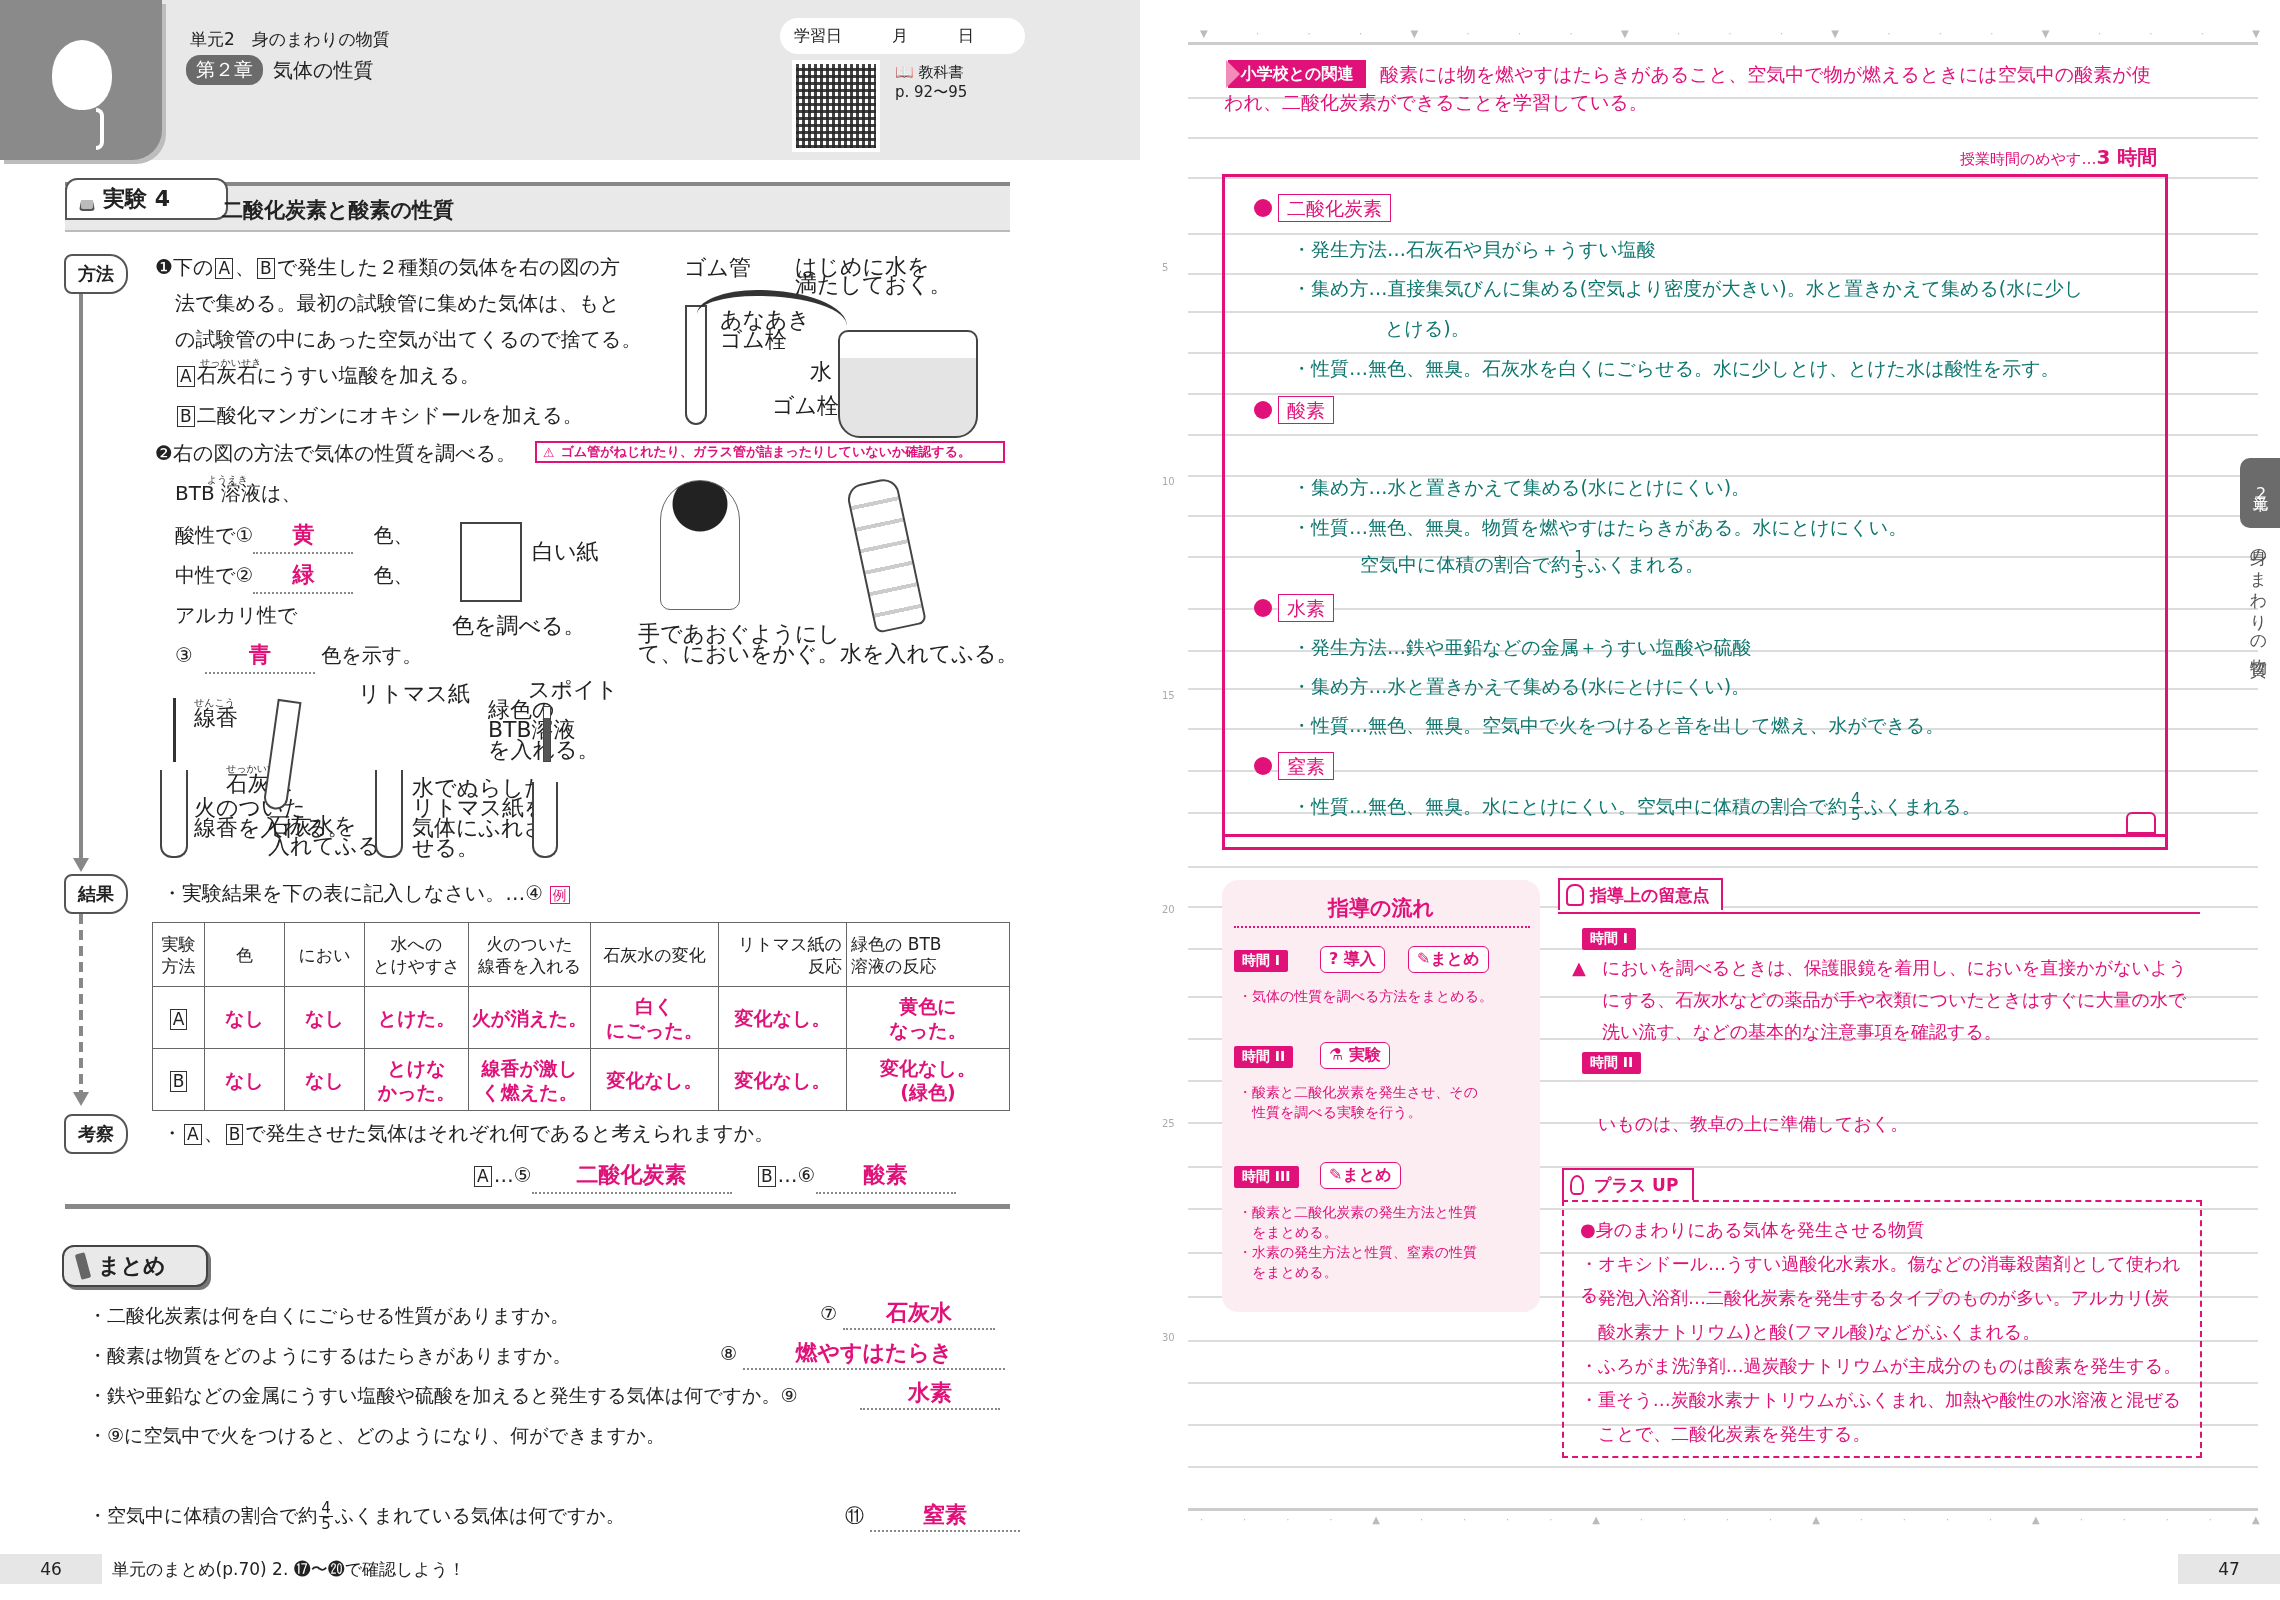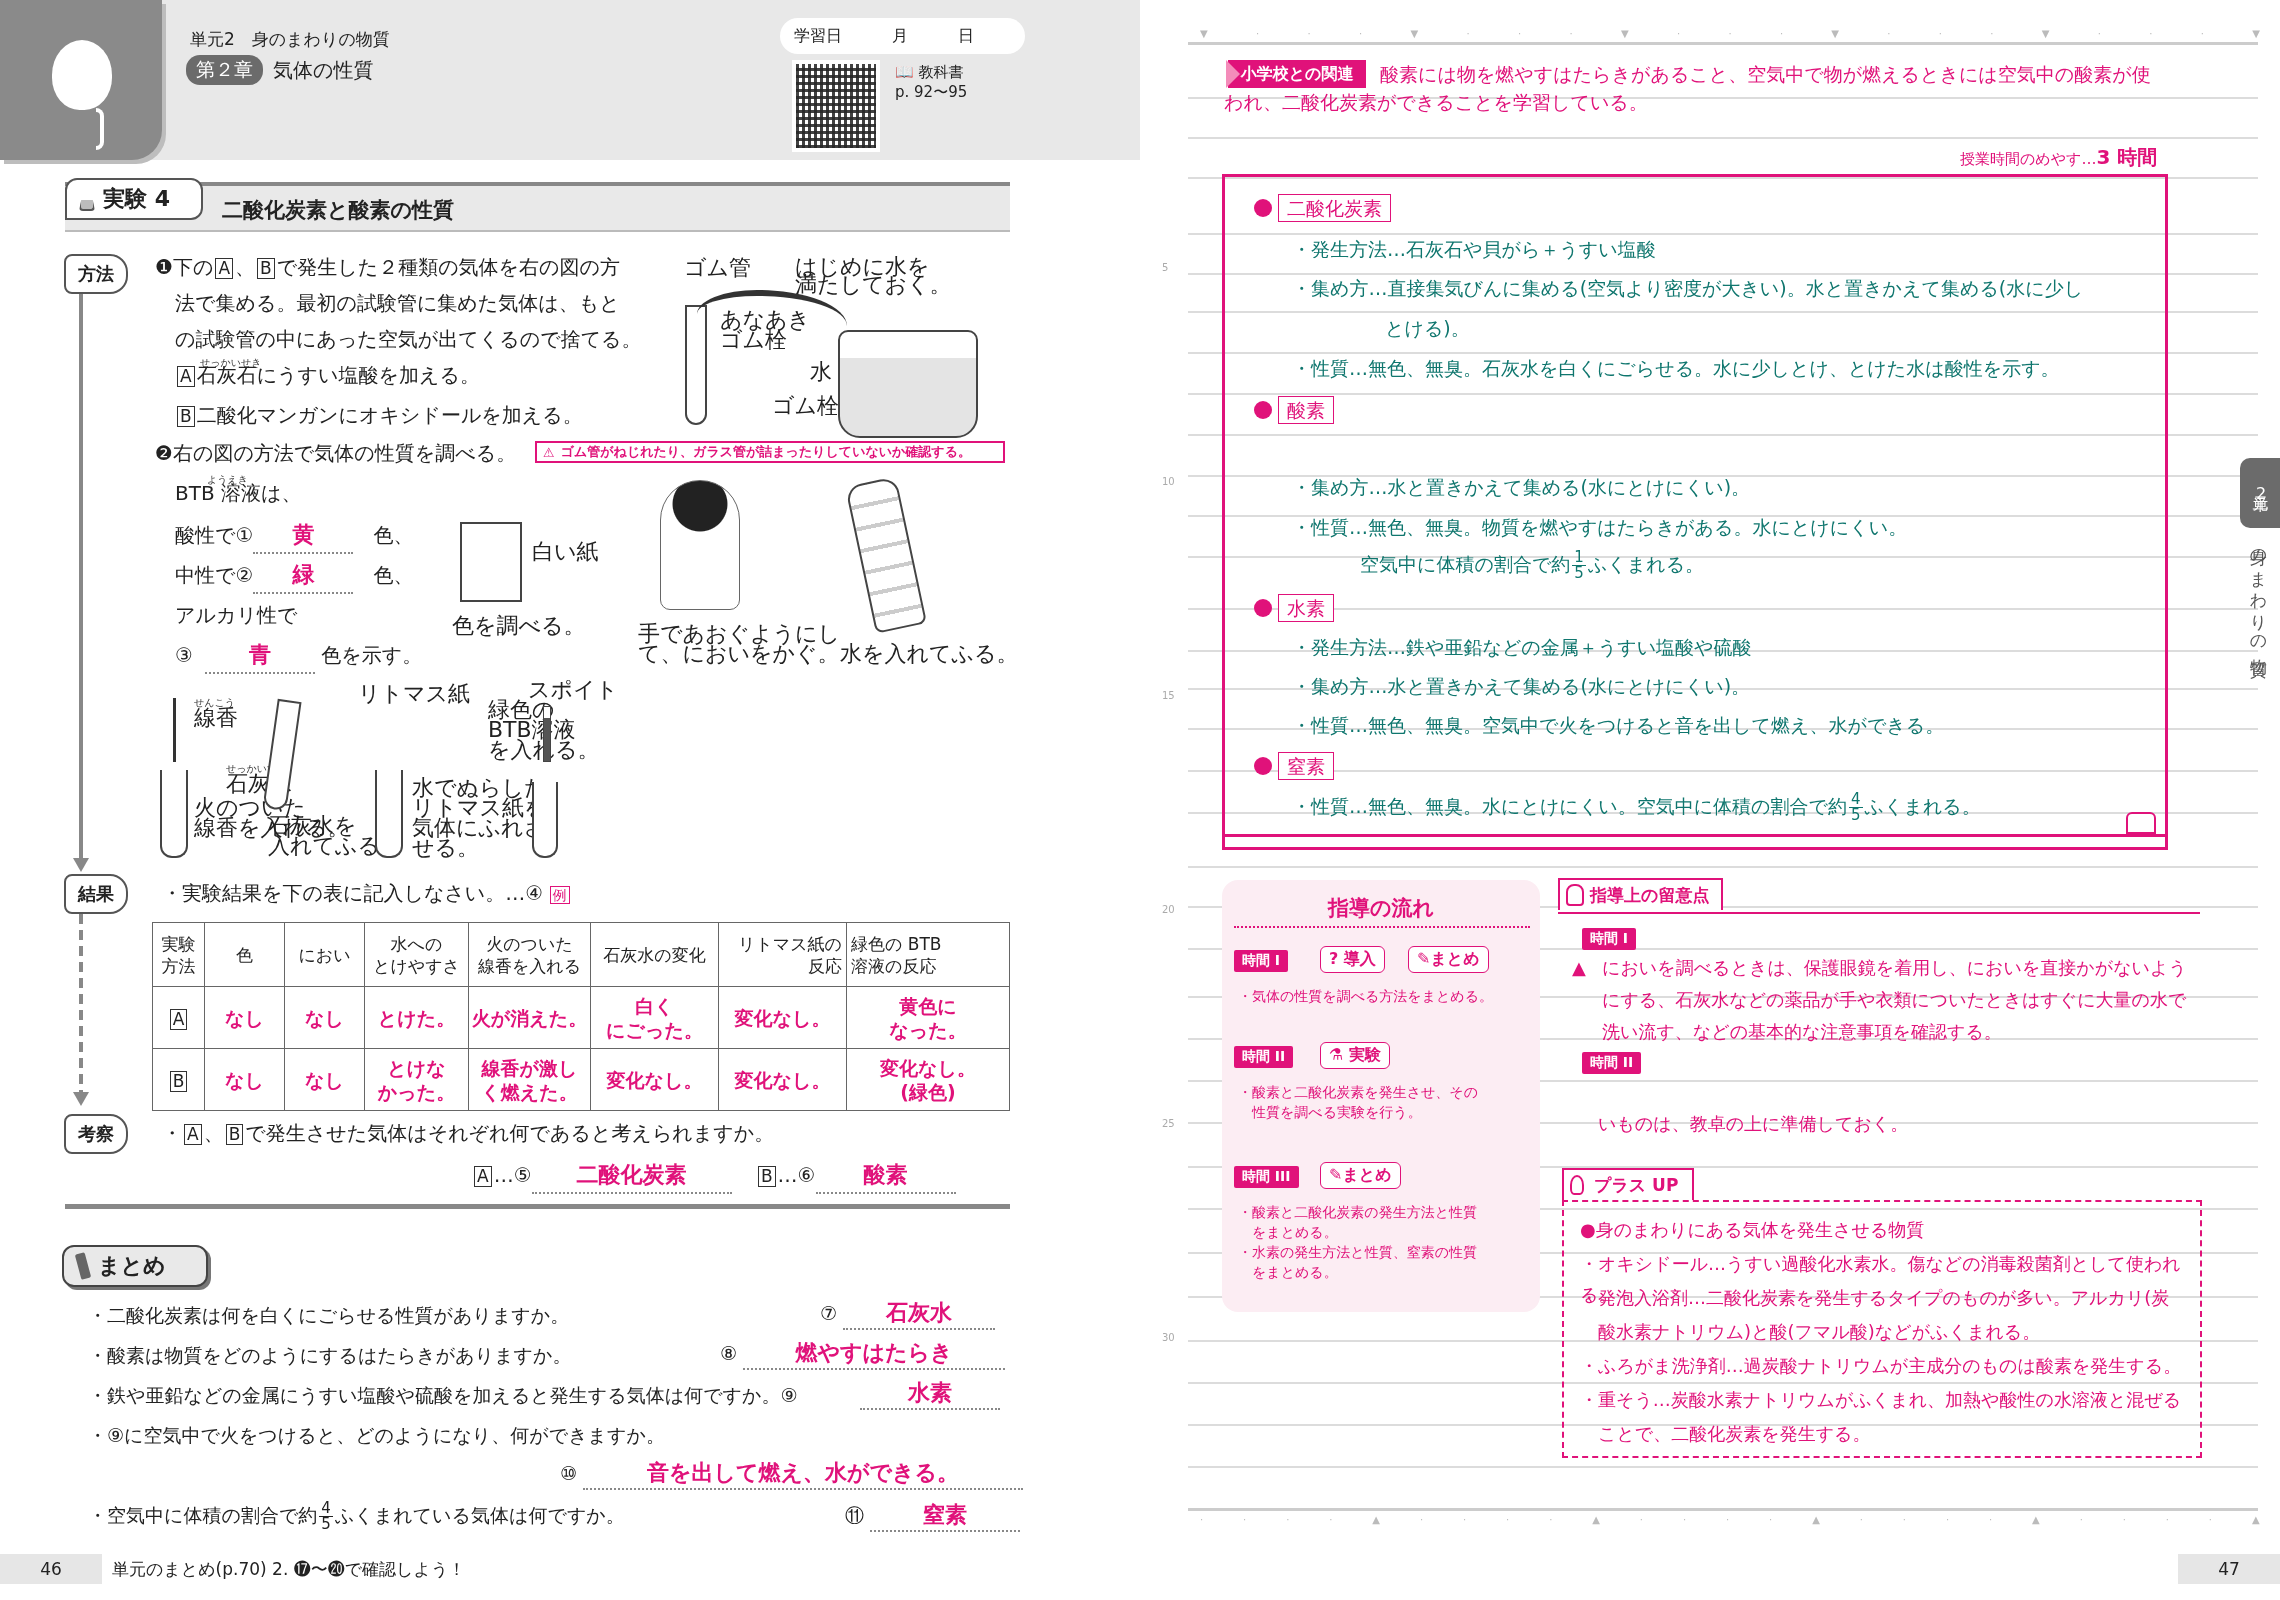--- a/index.html
+++ b/index.html
@@ -15,21 +15,21 @@
 .chap{position:absolute;left:186px;top:55px;font-size:20px;display:flex;align-items:center;gap:10px}
 .chap-badge{background:#6b6b6b;color:#fff;border-radius:14px;padding:2px 10px;font-size:19px}
 .title{position:absolute;left:210px;top:94px;font-size:44px;font-weight:bold;letter-spacing:2px}
 .title .num{margin-right:48px}
 .date-box{position:absolute;left:780px;top:18px;width:245px;height:36px;background:#fff;border-radius:18px;font-size:16px;display:flex;align-items:center;gap:50px;padding-left:14px}
 .qr{position:absolute;left:792px;top:60px;width:88px;height:92px;background:#fff;padding:4px}
 .qr-grid{width:80px;height:84px;background:repeating-linear-gradient(90deg,#222 0 3px,#fff 3px 6px),repeating-linear-gradient(0deg,#222 0 3px,#fff 3px 7px);background-blend-mode:multiply;opacity:.85}
 .tb{position:absolute;left:895px;top:62px;font-size:15px;line-height:20px}
 
 .exp-hdr{position:absolute;left:65px;top:182px;width:945px;height:50px;background:#e9e9e9;border-top:4px solid #888;border-bottom:2px solid #bbb}
-.exp-badge{position:absolute;left:65px;top:178px;width:138px;height:42px;background:#fff;border:2px solid #555;border-radius:12px 12px 12px 0;display:flex;align-items:center;gap:8px;padding-left:12px;font-size:22px;font-weight:bold}
+.exp-badge{position:absolute;left:65px;top:178px;width:163px;height:42px;background:#fff;border:2px solid #555;border-radius:12px 12px 12px 0;display:flex;align-items:center;gap:8px;padding-left:12px;font-size:22px;font-weight:bold}
 .flask{width:16px;height:24px;border:2px solid #555;border-top:none;border-radius:0 0 4px 4px;background:linear-gradient(to top,#bbb 40%,#fff 40%);clip-path:polygon(30% 0,70% 0,100% 100%,0 100%)}
 .exp-title{position:absolute;left:222px;top:196px;font-size:21px;font-weight:bold}
 
 .step-lbl{position:absolute;width:64px;height:40px;background:#fff;border:2px solid #555;border-radius:8px 18px 18px 8px;font-size:18px;font-weight:bold;display:flex;align-items:center;justify-content:center}
 .vline{position:absolute;left:79px;width:4px;background:#888}
 .vdash{position:absolute;left:79px;width:4px;background:repeating-linear-gradient(to bottom,#888 0 10px,transparent 10px 16px)}
 .arrowdn{position:absolute;left:73px;width:0;height:0;border-left:8px solid transparent;border-right:8px solid transparent;border-top:14px solid #888}
 .txt{position:absolute;font-size:20px;line-height:34px}
 .boxA{display:inline-block;border:1.5px solid #333;font-size:17px;line-height:19px;padding:0 2px;margin:0 2px}
 .ruby{position:absolute;font-size:10px;color:#333}
@@ -253,21 +253,20 @@
     <span class="pencil"></span>
     <span>まとめ</span>
   </div>
   <div class="q" style="top:1300px"><span>・二酸化炭素は何を白くにごらせる性質がありますか。</span></div>
   <div class="q" style="left:820px;top:1298px"><span>⑦</span><span class="blank" style="width:152px;margin-left:6px">石灰水</span></div>
   <div class="q" style="top:1340px"><span>・酸素は物質をどのようにするはたらきがありますか。</span></div>
   <div class="q" style="left:720px;top:1338px"><span>⑧</span><span class="blank" style="width:262px;margin-left:6px">燃やすはたらき</span></div>
   <div class="q" style="top:1380px"><span>・鉄や亜鉛などの金属にうすい塩酸や硫酸を加えると発生する気体は何ですか。</span><span>⑨</span></div>
   <div class="q" style="left:860px;top:1378px"><span class="blank" style="width:140px">水素</span></div>
   <div class="q" style="top:1420px"><span>・⑨に空気中で火をつけると、どのようになり、何ができますか。</span></div>
-  <div class="q" style="left:560px;top:1458px"><span>⑩</span><span class="blank" style="width:440px;margin-left:6px">音を出して燃え、水ができる。</span></div>
   <div class="q" style="top:1500px"><span>・空気中に体積の割合で約</span><span class="frac">
         <span>4</span>
         <span>5</span>
       </span><span>ふくまれている気体は何ですか。</span></div>
   <div class="q" style="left:845px;top:1500px"><span>⑪</span><span class="blank" style="width:150px;margin-left:6px">窒素</span></div>
 
   <div class="foot-num" style="left:0;width:102px">46</div>
   <div style="position:absolute;left:112px;top:1558px;font-size:17px">単元のまとめ(p.70) 2. ⓱〜⓴で確認しよう！</div>
 </div>
 

